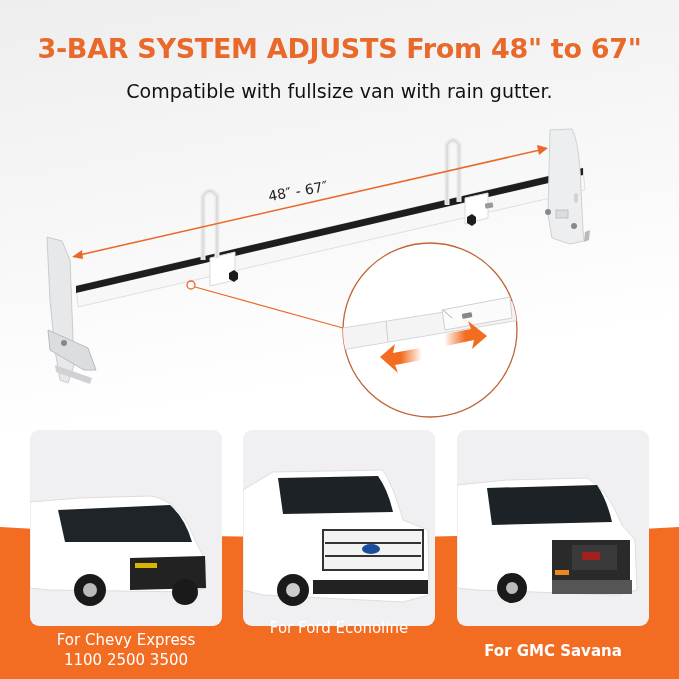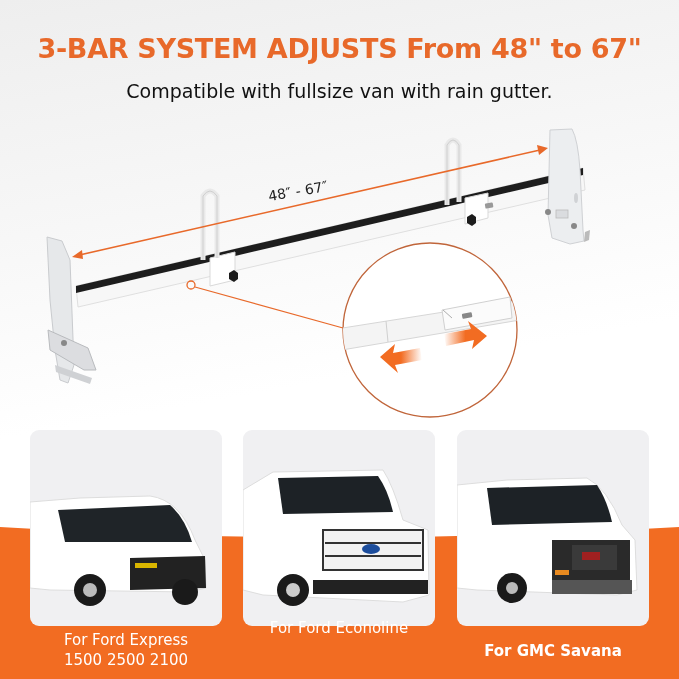--- a/index.html
+++ b/index.html
@@ -115,22 +115,22 @@
     <path d="M0,72 L50,68 L120,66 Q150,70 165,110 L175,130 L176,158 L160,162 L20,160 L0,158 Z" fill="#ffffff" stroke="#ddd" stroke-width="1"></path>
     <path d="M28,80 L140,75 Q155,88 162,112 L35,112 Z" fill="#1f2428"></path>
     <path d="M100,128 L175,126 L176,158 L100,160 Z" fill="#222"></path>
     <rect x="105" y="133" width="22" height="5" fill="#d9b500"></rect>
     <circle cx="60" cy="160" r="16" fill="#1a1a1a"></circle>
       <circle cx="60" cy="160" r="7" fill="#bbb"></circle>
     <circle cx="155" cy="162" r="13" fill="#1a1a1a"></circle>
   </svg>
 </div>
 <div class="label" style="left:20px; top:630px;">
-  <div>For Ford Express</div>
-  <div>1500 2500 2100</div>
+  <div>For Chevy Express</div>
+  <div>1100 2500 3500</div>
 </div>
 
 <div class="card" style="left:243px;">
   <svg width="192" height="196" viewBox="0 0 192 196">
     <path d="M0,60 L30,42 L140,40 Q150,55 160,90 L185,100 L186,165 L160,172 L20,165 L0,160 Z" fill="#ffffff" stroke="#ddd" stroke-width="1"></path>
     <path d="M35,48 L135,46 Q145,60 150,82 L40,84 Z" fill="#1d2226"></path>
     <rect x="80" y="100" width="100" height="40" fill="#f3f3f3" stroke="#333" stroke-width="2"></rect>
     <line x1="82" y1="113" x2="178" y2="113" stroke="#333" stroke-width="2"></line>
     <line x1="82" y1="126" x2="178" y2="126" stroke="#333" stroke-width="2"></line>
     <ellipse cx="128" cy="119" rx="9" ry="5" fill="#1c4d9c"></ellipse>

